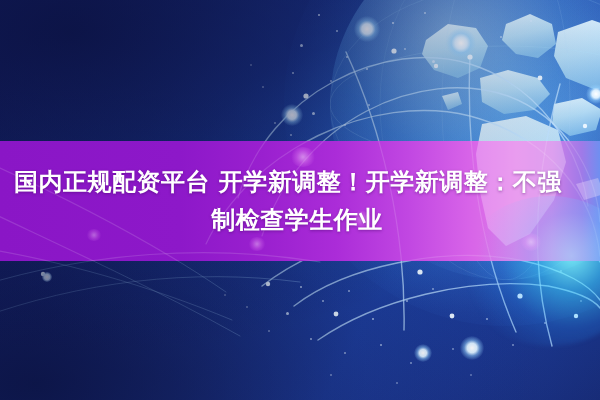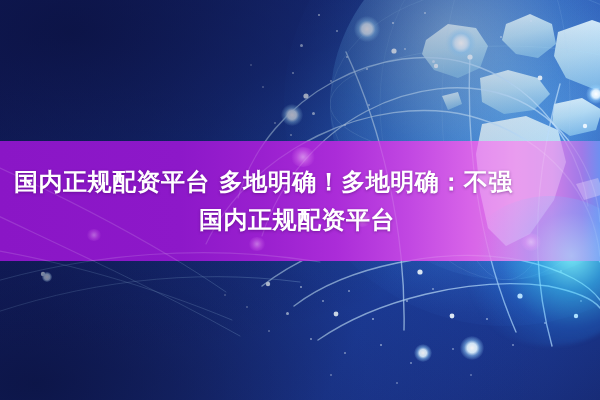--- a/index.html
+++ b/index.html
@@ -338,17 +338,17 @@
 
     <div class="band-cyan"></div>
     <div class="band-sparkle" style="left:290px;top:6px;width:26px;height:20px;opacity:.55;"></div>
     <div class="band-sparkle" style="left:352px;top:70px;width:20px;height:16px;opacity:.5;"></div>
     <div class="band-sparkle" style="left:86px;top:88px;width:16px;height:12px;opacity:.4;"></div>
     <div class="band-sparkle" style="left:248px;top:96px;width:18px;height:14px;opacity:.45;"></div>
     <div class="band-sparkle" style="left:520px;top:92px;width:22px;height:18px;opacity:.5;"></div>
   </div>
 
   <div class="headline">
-    <div class="line line-1">国内正规配资平台 多地明确！多地明确：不强</div>
-    <div class="line line-2">国内正规配资平台</div>
+    <div class="line line-1">国内正规配资平台 开学新调整！开学新调整：不强</div>
+    <div class="line line-2">制检查学生作业</div>
   </div>
 
 </div>
 
 </body></html>

